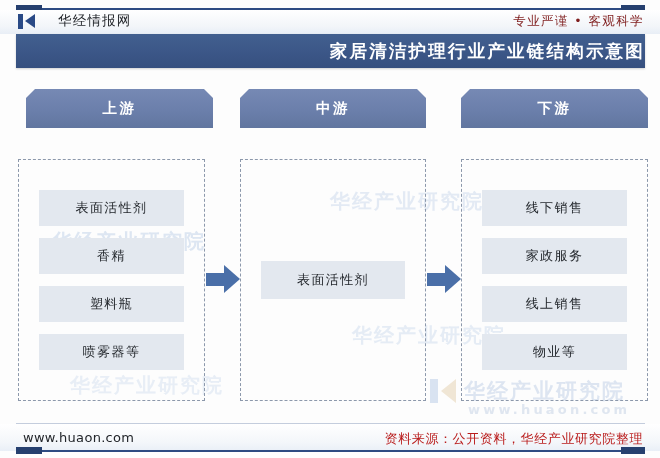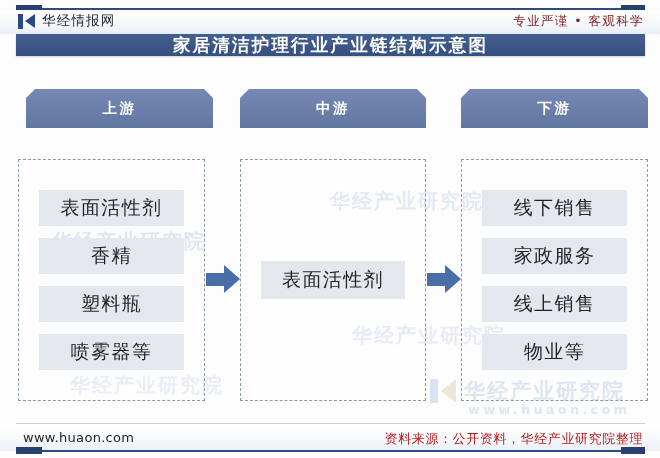--- a/index.html
+++ b/index.html
@@ -49,21 +49,21 @@
     position: absolute;
     left: 0; top: 10px;
     width: 660px; height: 24px;
     background: linear-gradient(to bottom, #ffffff 0%, #f2f5f9 70%, #e8eef6 100%);
   }
   .brand {
     position: absolute;
     left: 18px; top: 12px;
     display: flex;
     align-items: center;
-    gap: 7px;
+    gap: 23px;
   }
   .brand-logo {
     width: 17px; height: 15px;
     position: relative;
   }
   .brand-logo .bar {
     position: absolute;
     left: 0; top: 0;
     width: 5px; height: 15px;
     background: #2a4a86;
@@ -87,25 +87,25 @@
     right: 16px; top: 13px;
     font-size: 12.5px;
     color: #7f1d1d;
     letter-spacing: 1.4px;
   }
 
   
   .title-bar {
     position: absolute;
     left: 16px; top: 34px;
-    width: 629px; height: 22px;
+    width: 629px; height: 34px;
     background: linear-gradient(to bottom, #42608f 0%, #3c5788 50%, #36507f 100%);
     display: flex;
     align-items: center;
-    justify-content: center;
+    justify-content: flex-end;
     box-shadow: 0 1px 2px rgba(0,0,0,0.18);
   }
   .title-text {
     color: #ffffff;
     font-size: 17.5px;
     font-weight: bold;
     letter-spacing: 2.2px;
   }
 
   
@@ -204,21 +204,21 @@
   .item-box {
     width: 100%;
     height: 36px;
     background: #e3e8ef;
     display: flex;
     align-items: center;
     justify-content: center;
     box-sizing: border-box;
   }
   .item-box span {
-    font-size: 19px;
+    font-size: 13px;
     color: #1f2328;
     letter-spacing: 1.4px;
   }
   .col-body.c2 .item-box { height: 38px; }
 
   
   .arrow {
     position: absolute;
     top: 265px;
     width: 34px; height: 28px;

